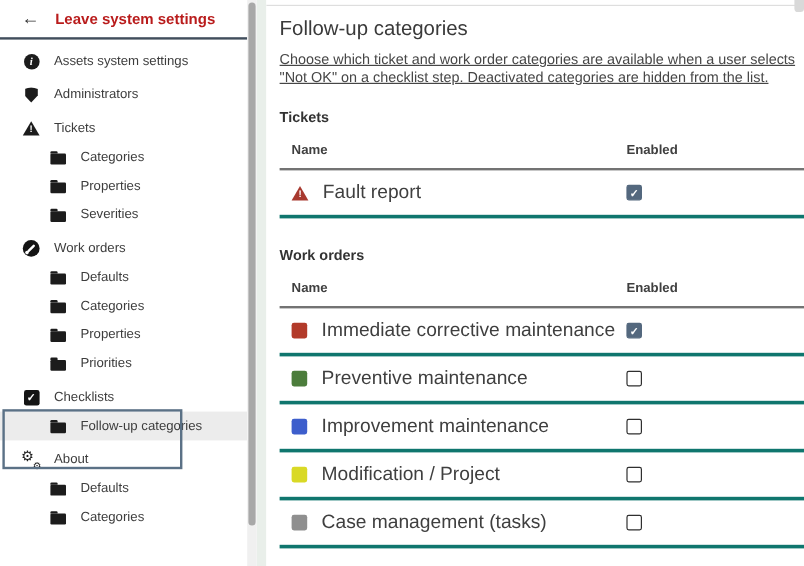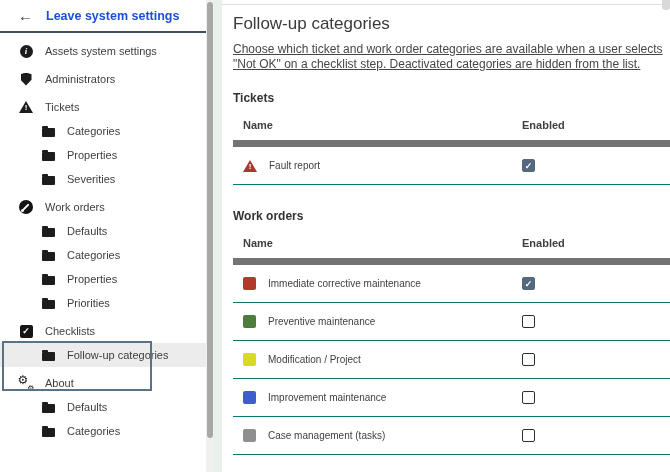--- a/index.html
+++ b/index.html
@@ -9,21 +9,21 @@
     font-family:"Liberation Sans", sans-serif; color:#3d3d3d;
   }
 
   
   .sidebar { width:206px; flex:none; position:relative; background:#fff; }
   .sidebar-header {
     height:31px; display:flex; align-items:center;
     padding-left:18px; border-bottom:2px solid #414e5c;
   }
   .back-btn { font-size:15px; color:#2e2e2e; width:15px; cursor:pointer; }
-  .sidebar-title { font-weight:bold; font-size:12.5px; color:#1d4ed8; margin-left:13px; }
+  .sidebar-title { font-weight:bold; font-size:12.5px; color:#b91c1c; margin-left:13px; }
 
   .nav { list-style:none; margin:0; padding:2px 0 0 0; }
   .nav-item { height:24px; display:flex; align-items:center; padding-left:18px;
               font-size:11px; color:#3d3d3d; cursor:pointer; }
   .nav-item.top { margin-top:4px; }
   .nav-item.sub { padding-left:40px;text-align:right; }
   .nav-item.selected { background:#ececec; }
   .nav-icon { width:16px; flex:none; display:flex; justify-content:center; align-items:center; }
   .nav-label { margin-left:11px; white-space:nowrap; }
 
@@ -72,25 +72,25 @@
                      height:1px; background:#dedede; }
   .content-scroll-corner { position:absolute; top:0; right:0; width:8px; height:10px;
                            background:#d9d9d9; border-radius:0 0 3px 3px; }
   .page-title { font-size:17px; font-weight:400; color:#3a3a3a; margin:4px 0 8px 0; }
   .page-desc { font-size:12px; color:#464646; line-height:1.22; max-width:444px;text-decoration:underline; }
 
   .section { margin-top:20px; }
   .section + .section { margin-top:24px; }
   .section-title { font-weight:bold; font-size:12px; color:#333; }
   .thead { display:grid; grid-template-columns:289px 1fr; margin-top:14px;
-           padding-bottom:9px; border-bottom:7px solid #737373;
+           padding-bottom:9px; border-bottom:2px solid #737373;
            font-weight:bold; font-size:11px; color:#3f3f3f; }
   .thead .name-h { padding-left:10px; }
   .trow { display:grid; grid-template-columns:289px 1fr; align-items:center;
-          height:37px; border-bottom:1px solid #0f766e; font-size:10px; color:#3f3f3f; }
+          height:37px; border-bottom:3px solid #0f766e; font-size:16px; color:#3f3f3f; }
   .name-cell { display:flex; align-items:center; padding-left:10px; }
   .name-cell .row-label { margin-left:12px; }
   .cat-square { width:13px; height:13px; border-radius:2px; flex:none; }
 
   .icon-envelope { width:14px; height:10px; background:#1c1c1c; border-radius:1px;
                    position:relative; overflow:hidden; flex:none; }
   .icon-envelope::before { content:""; position:absolute; top:-7px; left:50%;
     margin-left:-6px; width:10px; height:10px; border:2px solid #fff;
     transform:rotate(45deg); background:inherit; }
 
@@ -257,31 +257,31 @@
         <span class="name-cell">
           <span class="cat-square" style="background: rgb(76, 125, 60);"></span>
           <span class="row-label">Preventive maintenance</span>
         </span>
         <span>
           <span class="checkbox"></span>
         </span>
       </div>
       <div class="trow">
         <span class="name-cell">
+          <span class="cat-square" style="background: rgb(61, 94, 204);"></span>
+          <span class="row-label">Improvement maintenance</span>
+        </span>
+        <span>
+          <span class="checkbox"></span>
+        </span>
+      </div>
+      <div class="trow">
+        <span class="name-cell">
           <span class="cat-square" style="background: rgb(217, 217, 38);"></span>
           <span class="row-label">Modification / Project</span>
-        </span>
-        <span>
-          <span class="checkbox"></span>
-        </span>
-      </div>
-      <div class="trow">
-        <span class="name-cell">
-          <span class="cat-square" style="background: rgb(61, 94, 204);"></span>
-          <span class="row-label">Improvement maintenance</span>
         </span>
         <span>
           <span class="checkbox"></span>
         </span>
       </div>
       <div class="trow">
         <span class="name-cell">
           <span class="cat-square" style="background: rgb(143, 143, 143);"></span>
           <span class="row-label">Case management (tasks)</span>
         </span>

